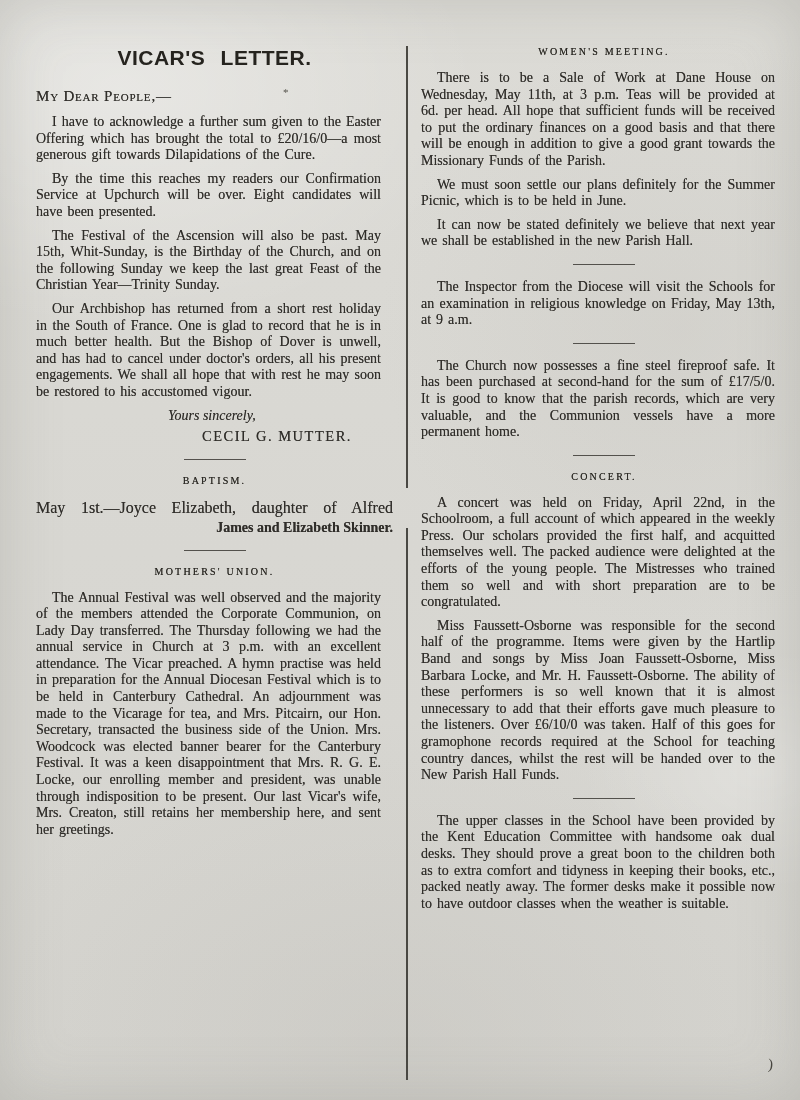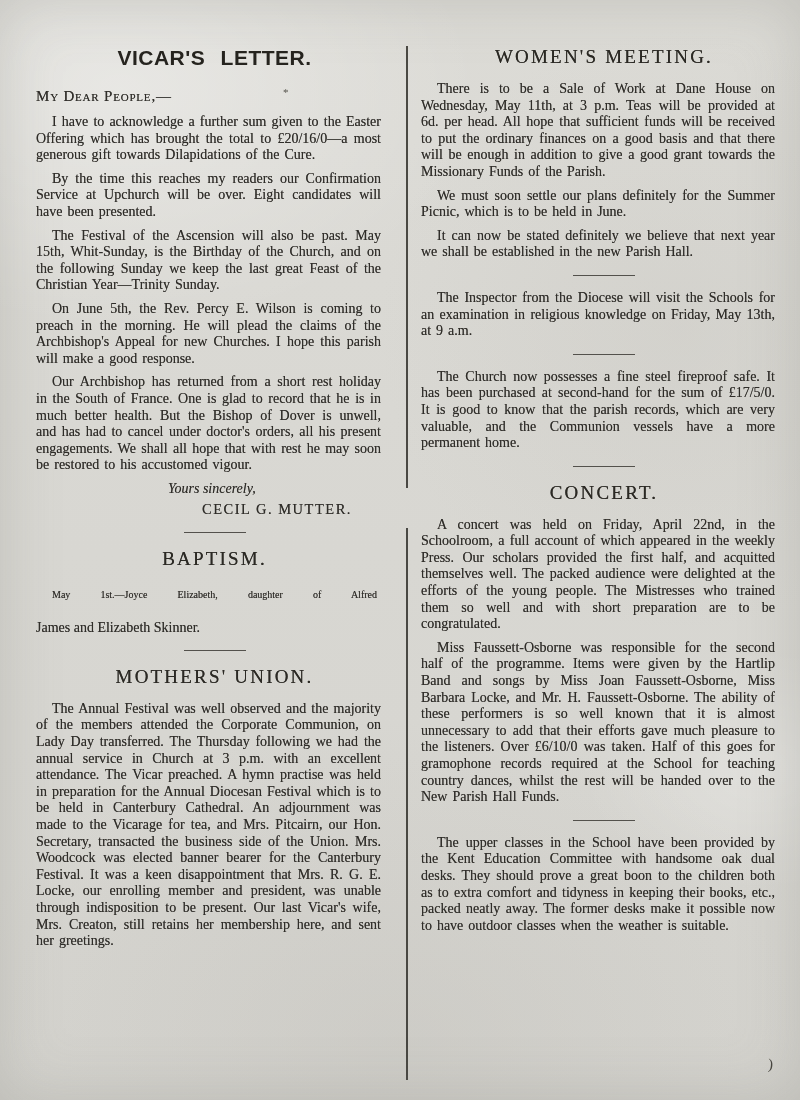--- a/index.html
+++ b/index.html
@@ -27,47 +27,48 @@
   .vrule { position: absolute; left: 406px; width: 2px; background: #3a3833; opacity: 0.9; }
   .vrule.seg1 { top: 46px; height: 442px; }
   .vrule.seg2 { top: 528px; height: 552px; }
 
   .headline {
     font-family: "Liberation Sans", sans-serif;
     font-weight: 700; font-size: 21px; letter-spacing: 0.5px; word-spacing: 9px;
     text-align: center; color: #26241f; margin: 4px 0 18px 0;
   }
   .sec-head {
-    font-size: 19px; letter-spacing: 2.2px; text-align: center;
+    font-size: 10px; letter-spacing: 2.2px; text-align: center;
     color: #2b2924; margin: 15px 0 13px 0; font-weight: 400;
     text-shadow: 0 0 0.6px rgba(43,41,36,0.8);
   }
   .salutation {
     font-variant: small-caps; font-size: 15px; letter-spacing: 0.8px;
     margin: 0 0 9px 0; text-shadow: 0 0 0.5px rgba(47,45,41,0.7);
   }
   .para {
     font-size: 14px; line-height: 16.6px; text-align: justify;
     text-indent: 16px; margin: 0 12px 7px 0;
     text-shadow: 0 0 0.6px rgba(47,45,41,0.65);
     word-spacing: 1.5px;
   }
   .closing { font-size: 14px; margin: 4px 0 2px 132px; text-shadow: 0 0 0.5px rgba(47,45,41,0.6); font-style: italic; }
   .signature { font-size: 14.5px; letter-spacing: 1.5px; margin: 4px 0 0 166px; text-shadow: 0 0 0.6px rgba(47,45,41,0.7); }
   .divider {
     width: 62px; border: 0; border-top: 1.6px solid #3c3a35;
     margin: 14px auto 14px auto; opacity: 0.85;
   }
   .entry-line1 {
-    font-size: 10px; line-height: 17px; text-align: justify; text-align-last: justify;
-    margin: 16px; text-shadow: 0 0 0.6px rgba(47,45,41,0.65);
+    font-size: 16px; line-height: 17px; text-align: justify; text-align-last: justify;
+    margin: 0; text-shadow: 0 0 0.6px rgba(47,45,41,0.65);
   }
   .entry-line2 {
-    font-size: 14px; line-height: 17px; text-align: left; margin: 3px 0 0 0;
+    font-size: 14px; line-height: 17px; text-align: right; margin: 3px 0 0 0;
     text-shadow: 0 0 0.6px rgba(47,45,41,0.65);
+    font-weight: bold;
   }
   .ink-mark {
     position: absolute; left: 768px; top: 1056px; font-size: 15px; color: #45433d;
     transform: rotate(4deg);
   }
   .asterisk-mark {
     position: absolute; left: 283px; top: 86px; font-size: 11px; color: #55534c;
   }
   .sig-block { margin-bottom: 2px; }
 </style>
@@ -81,21 +82,20 @@
 
   <div class="col col-left">
 
     <div class="headline">VICAR'S LETTER.</div>
 
     <div class="salutation">My Dear People,—</div>
 
     <p class="para">I have to acknowledge a further sum given to the Easter Offering which has brought the total to £20/16/0—a most generous gift towards Dilapidations of the Cure.</p>
     <p class="para">By the time this reaches my readers our Confirmation Service at Upchurch will be over. Eight candidates will have been presented.</p>
     <p class="para">The Festival of the Ascension will also be past. May 15th, Whit-Sunday, is the Birthday of the Church, and on the following Sunday we keep the last great Feast of the Christian Year—Trinity Sunday.</p>
-    <p class="para">On June 5th, the Rev. Percy E. Wilson is coming to preach in the morning. He will plead the claims of the Archbishop's Appeal for new Churches. I hope this parish will make a good response.</p>
     <p class="para">Our Archbishop has returned from a short rest holiday in the South of France. One is glad to record that he is in much better health. But the Bishop of Dover is unwell, and has had to cancel under doctor's orders, all his present engagements. We shall all hope that with rest he may soon be restored to his accustomed vigour.</p>
 
     <div class="sig-block">
       <div class="closing">Yours sincerely,</div>
       <div class="signature">CECIL G. MUTTER.</div>
     </div>
 
     <hr class="divider">
 
     <div class="sec-head">BAPTISM.</div>

